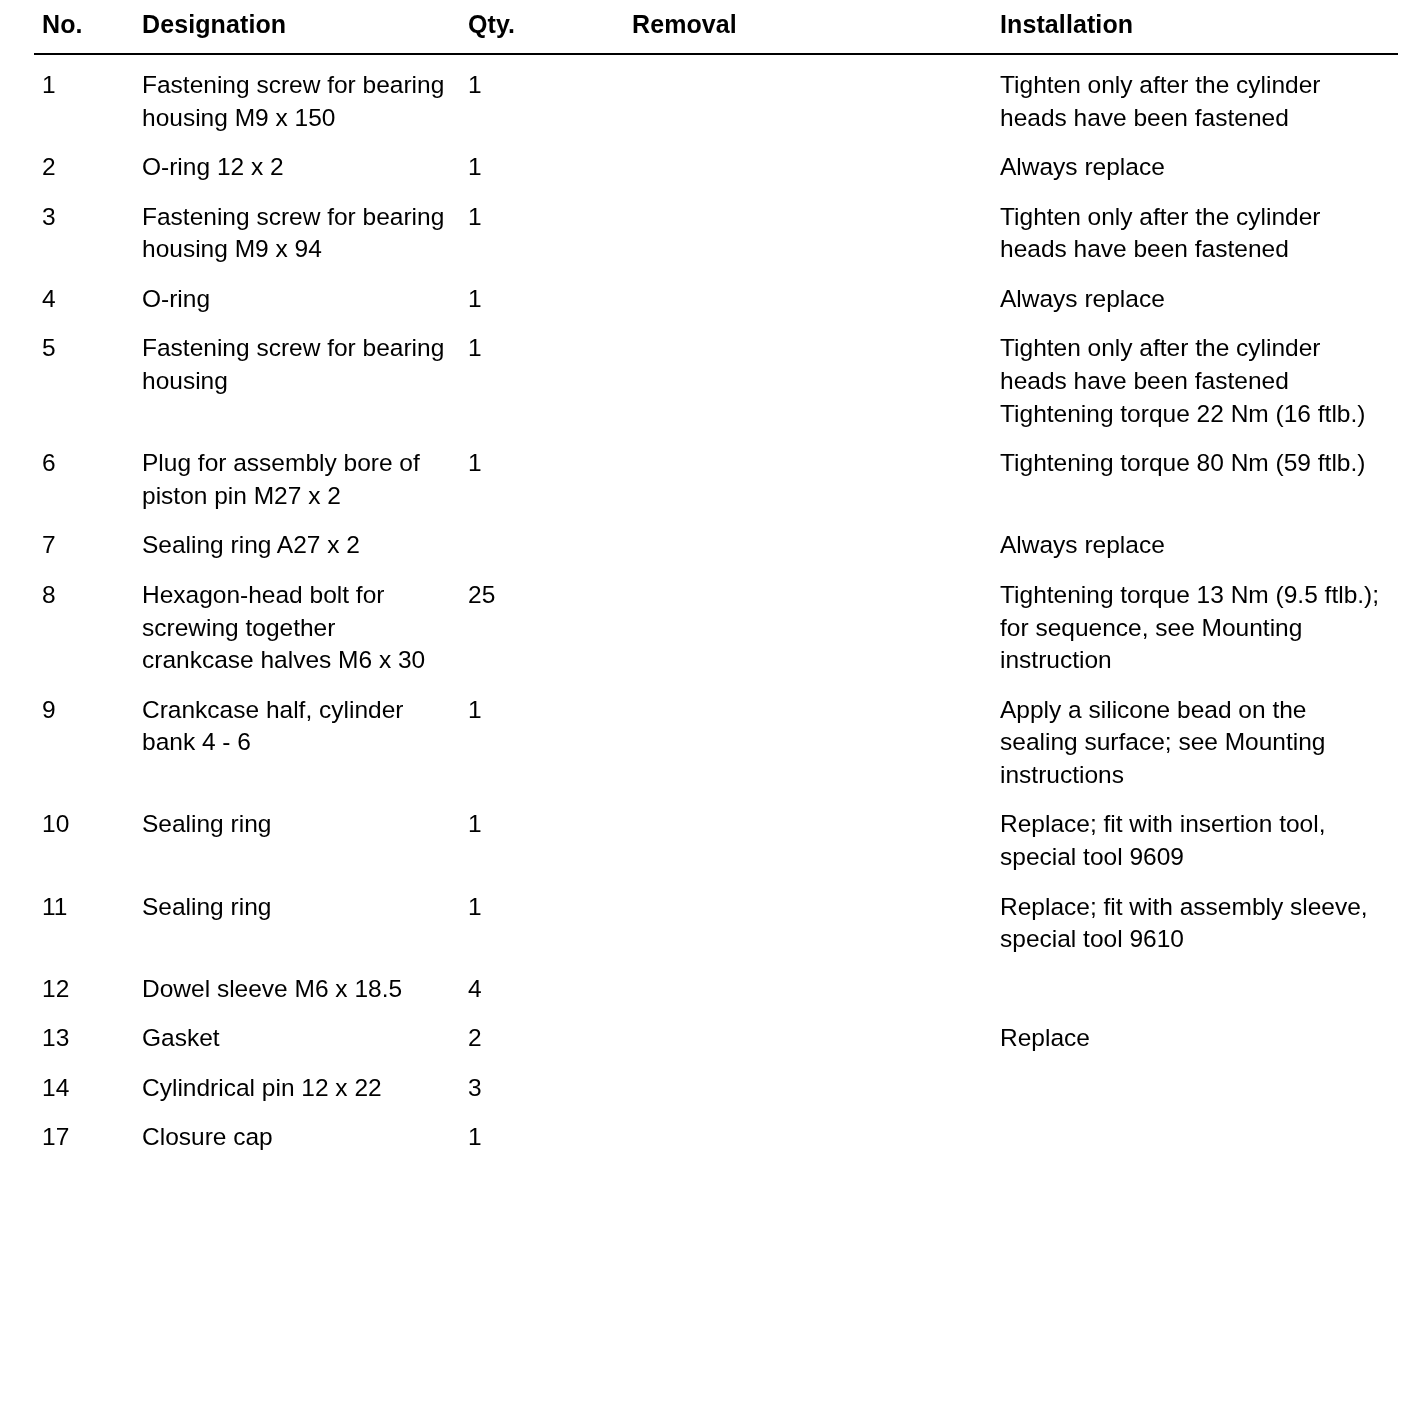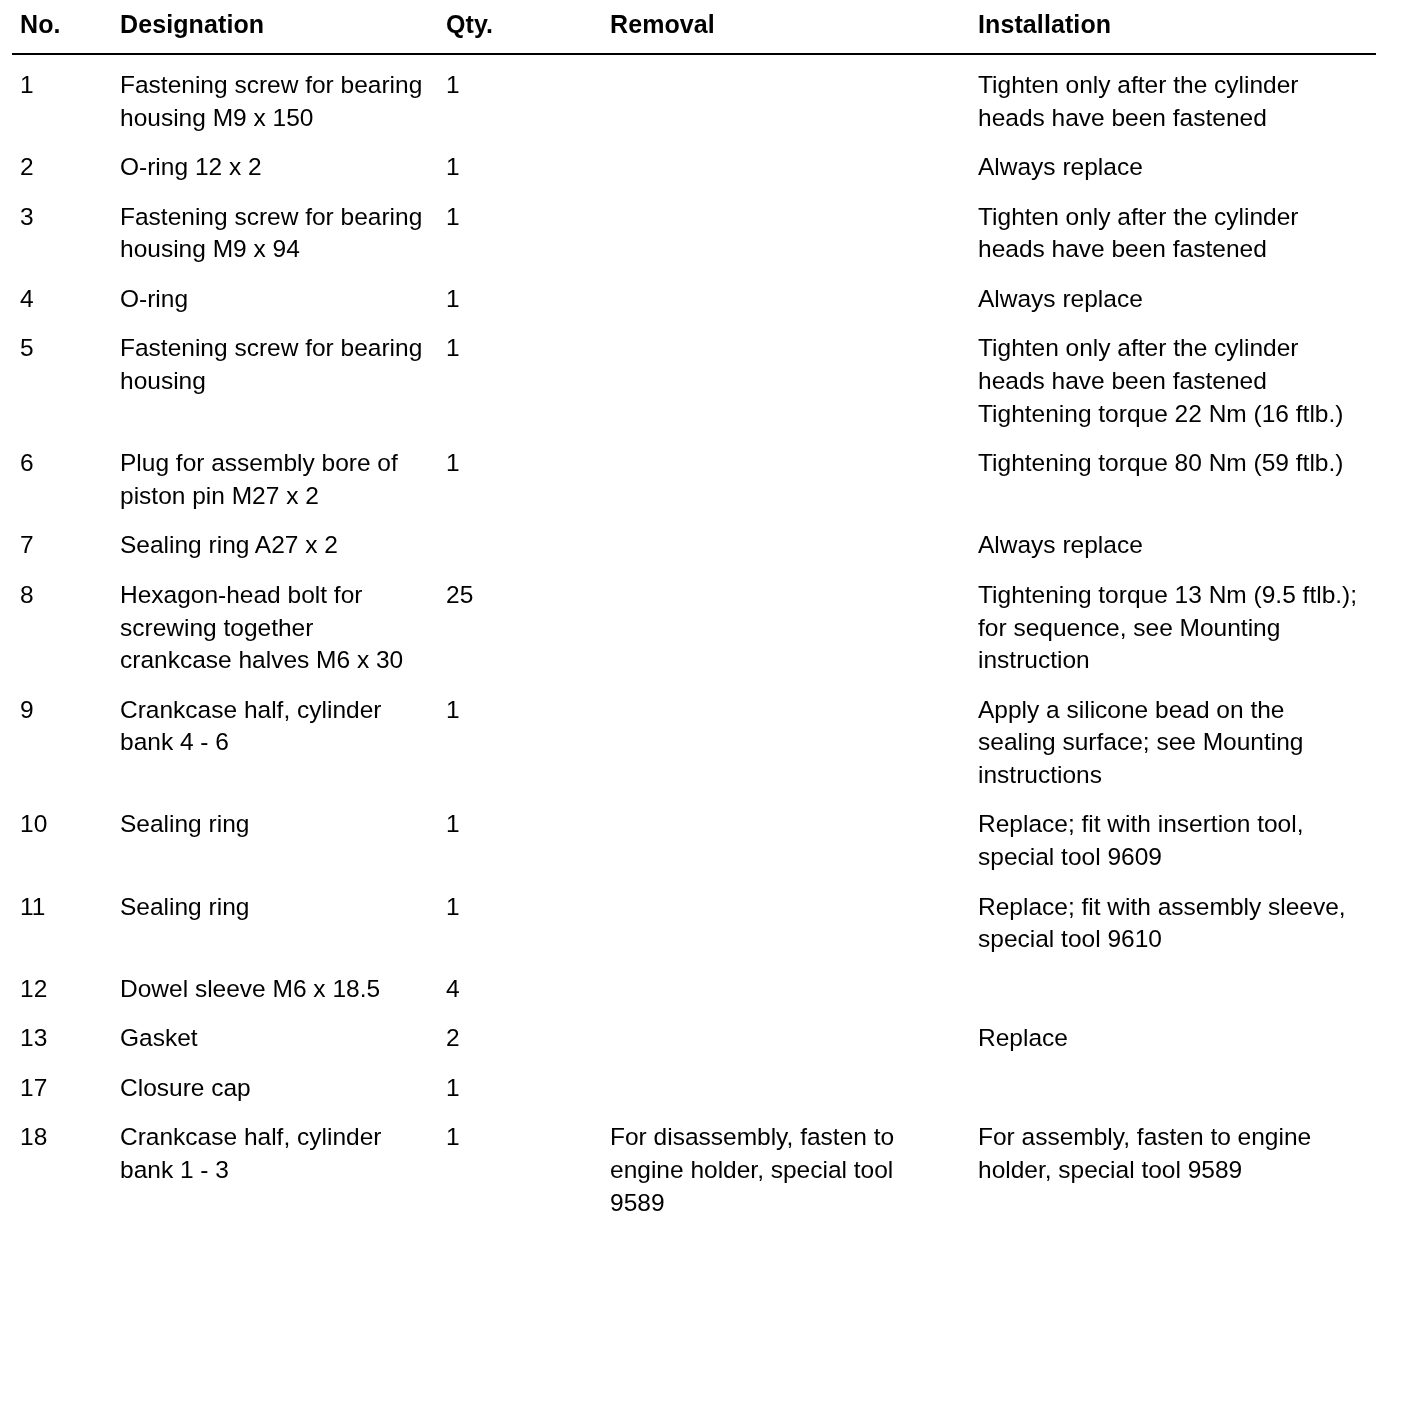--- a/index.html
+++ b/index.html
@@ -10,21 +10,21 @@
   body {
     width: 1408px;
     min-height: 1424px;
     font-family: "Liberation Sans", sans-serif;
     color: #000000;
     -webkit-font-smoothing: antialiased;
   }
   .sheet {
     width: 1408px;
     box-sizing: border-box;
-    padding: 10px 20px 0 12px;
+    padding: 10px 20px 0 34px;
   }
   table.parts {
     width: 1364px;
     border-collapse: collapse;
     table-layout: fixed;
   }
   table.parts col.c-no    { width: 100px; }
   table.parts col.c-desig { width: 330px; }
   table.parts col.c-qty   { width: 160px; }
   table.parts col.c-rem   { width: 370px; }
@@ -169,28 +169,28 @@
         <td class="t-inst"></td>
       </tr>
       <tr>
         <td class="t-no">13</td>
         <td class="t-desig">Gasket</td>
         <td class="t-qty">2</td>
         <td class="t-rem"></td>
         <td class="t-inst">Replace</td>
       </tr>
       <tr>
+        <td class="t-no">14</td>
+        <td class="t-desig">Cylindrical pin 12 x 22</td>
+        <td class="t-qty">3</td>
+        <td class="t-rem"></td>
+        <td class="t-inst"></td>
+      </tr>
+      <tr>
         <td class="t-no">17</td>
         <td class="t-desig">Closure cap</td>
         <td class="t-qty">1</td>
         <td class="t-rem"></td>
         <td class="t-inst"></td>
       </tr>
-      <tr>
-        <td class="t-no">18</td>
-        <td class="t-desig">Crankcase half, cylinder bank 1 - 3</td>
-        <td class="t-qty">1</td>
-        <td class="t-rem">For disassembly, fasten to engine holder, special tool 9589</td>
-        <td class="t-inst">For assembly, fasten to engine holder, special tool 9589</td>
-      </tr>
     </tbody>
   </table>
 </div>
 
 </body></html>

